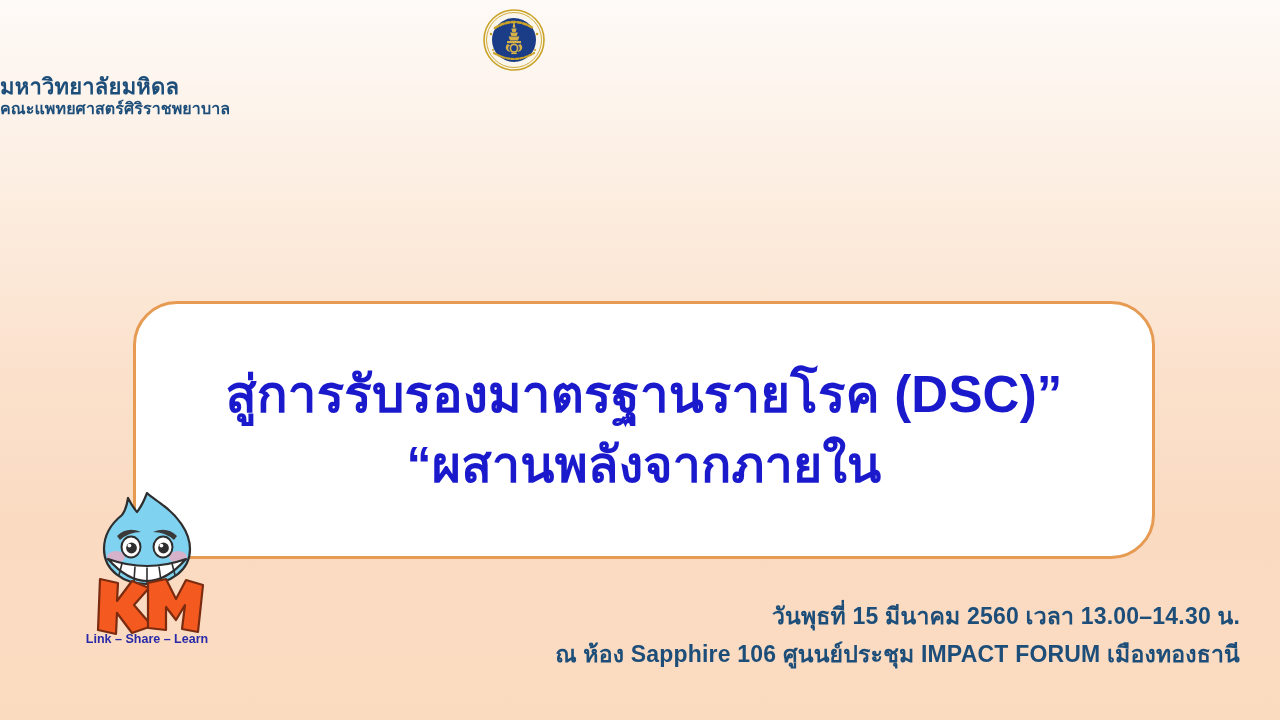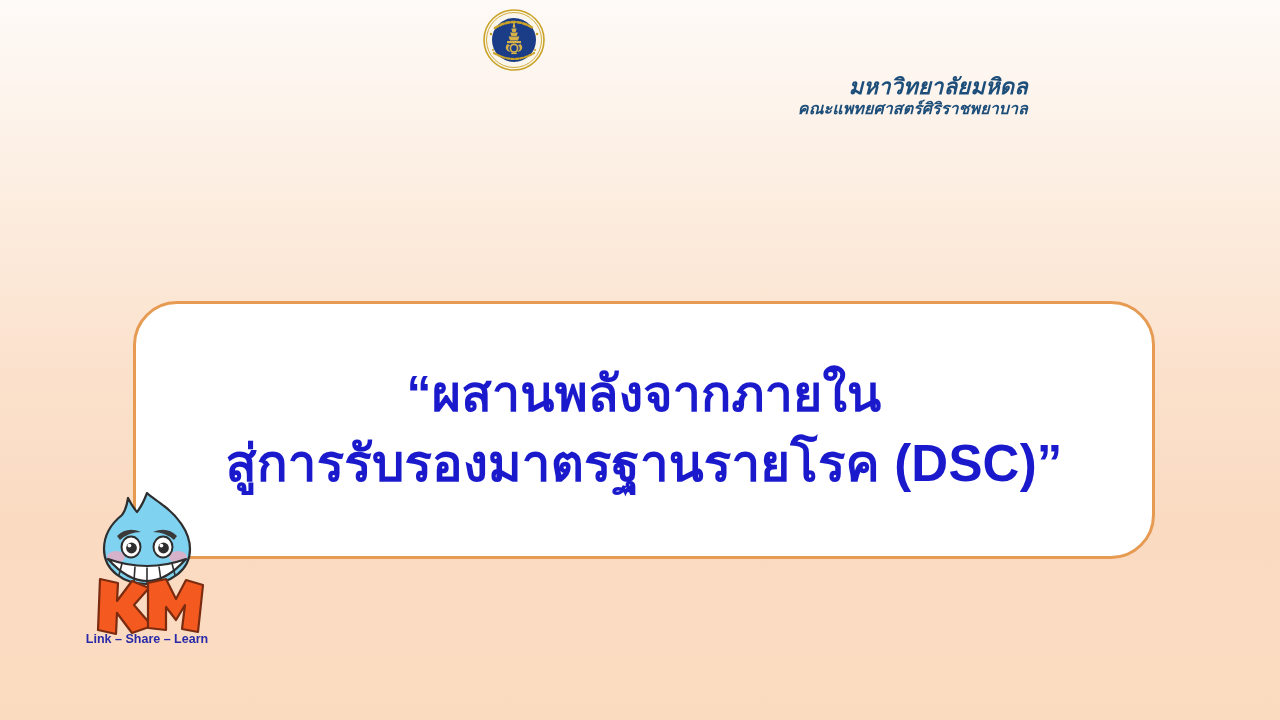--- a/index.html
+++ b/index.html
@@ -27,22 +27,21 @@
         #FBDBC0 100%);
     overflow: hidden;
   }
 
   
   #header-block {
     position: absolute;
     top: 8px;
     left: 0;
     width: 1028px;
-    text-align: right;
-    font-style: italic;
+    text-align: left;
   }
 
   #seal-wrap {
     display: block;
     margin: 0 auto;
     width: 74px;
     height: 64px;
   }
 
   .uni-name-th {
@@ -179,24 +178,28 @@
         </g>
       </svg>
     </span>
 
     <span class="uni-name-th">มหาวิทยาลัยมหิดล</span>
     <span class="uni-faculty-th">คณะแพทยศาสตร์ศิริราชพยาบาล</span>
   </div>
 
 
   <div id="quote-card">
+    <span class="quote-line line2">สู่การรับรองมาตรฐานรายโรค (DSC)”</span>
     <span class="quote-line line1">“ผสานพลังจากภายใน</span>
-    <span class="quote-line line2">สู่การรับรองมาตรฐานรายโรค (DSC)”</span>
-  </div>
-
+  </div>
+
+  <div id="footer-block">
+    <span class="footer-line">วันพุธที่ 15 มีนาคม 2560 เวลา 13.00–14.30 น.</span>
+    <span class="footer-line">ณ ห้อง Sapphire 106 ศูนนย์ประชุม IMPACT FORUM เมืองทองธานี</span>
+  </div>
 
   <div id="km-mascot">
     <svg width="122" height="160" viewBox="0 0 122 160" xmlns="http://www.w3.org/2000/svg">
 
       <g>
         <path d="M61 6
                  C 58 14, 55 20, 51 25
                  C 46 19, 44 15, 42 11
                  C 41 18, 40 23, 36 28
                  C 26 36, 18 48, 18 62

